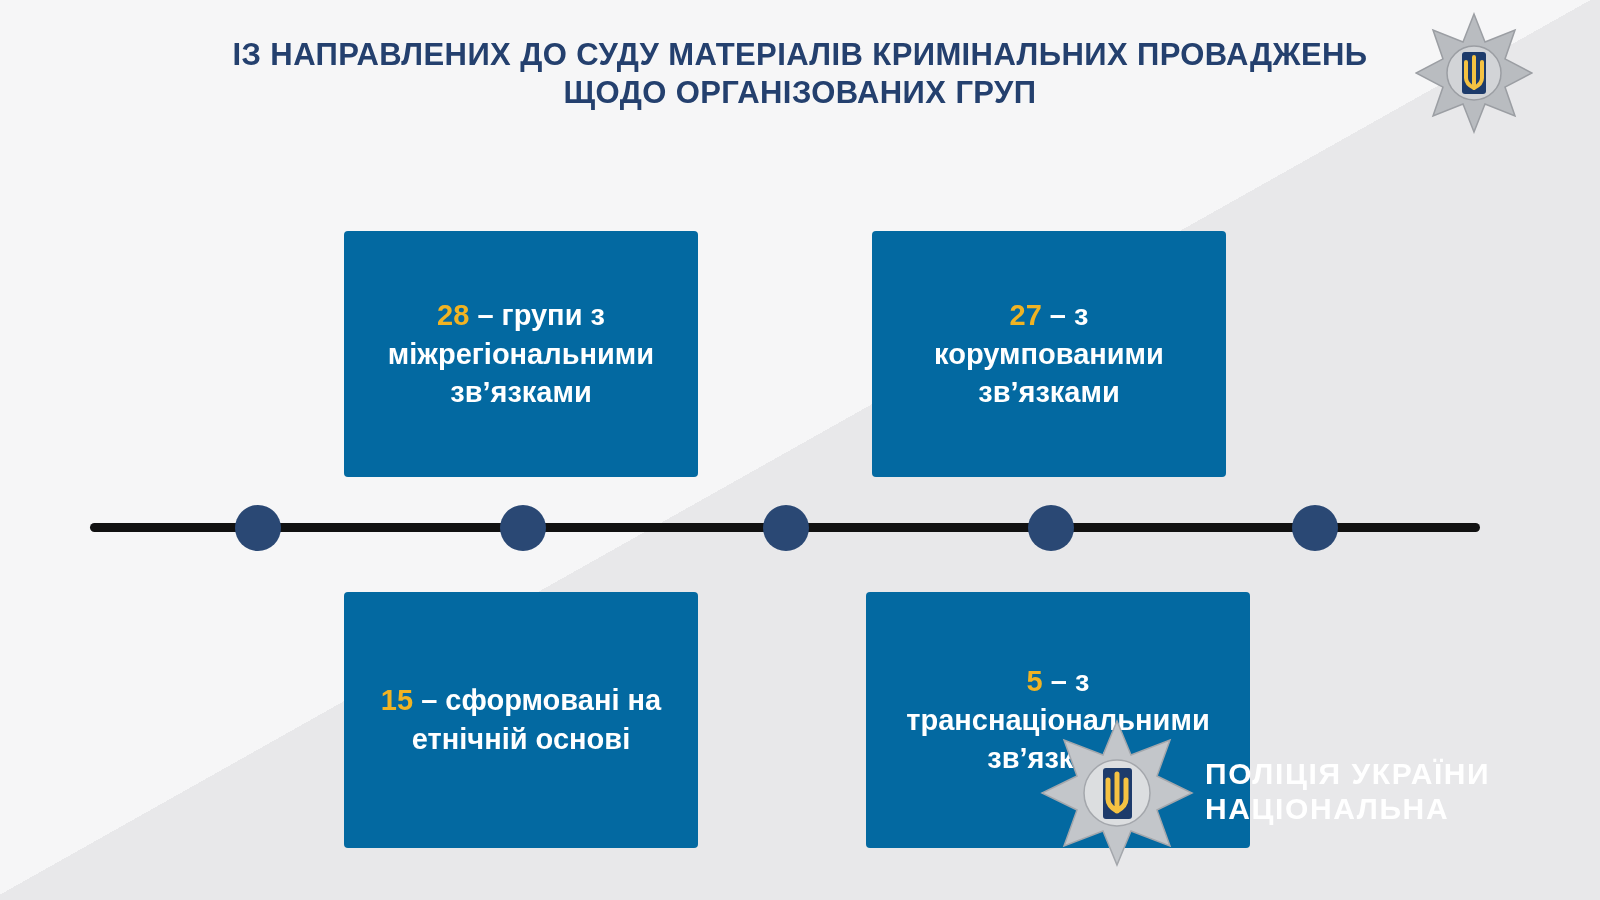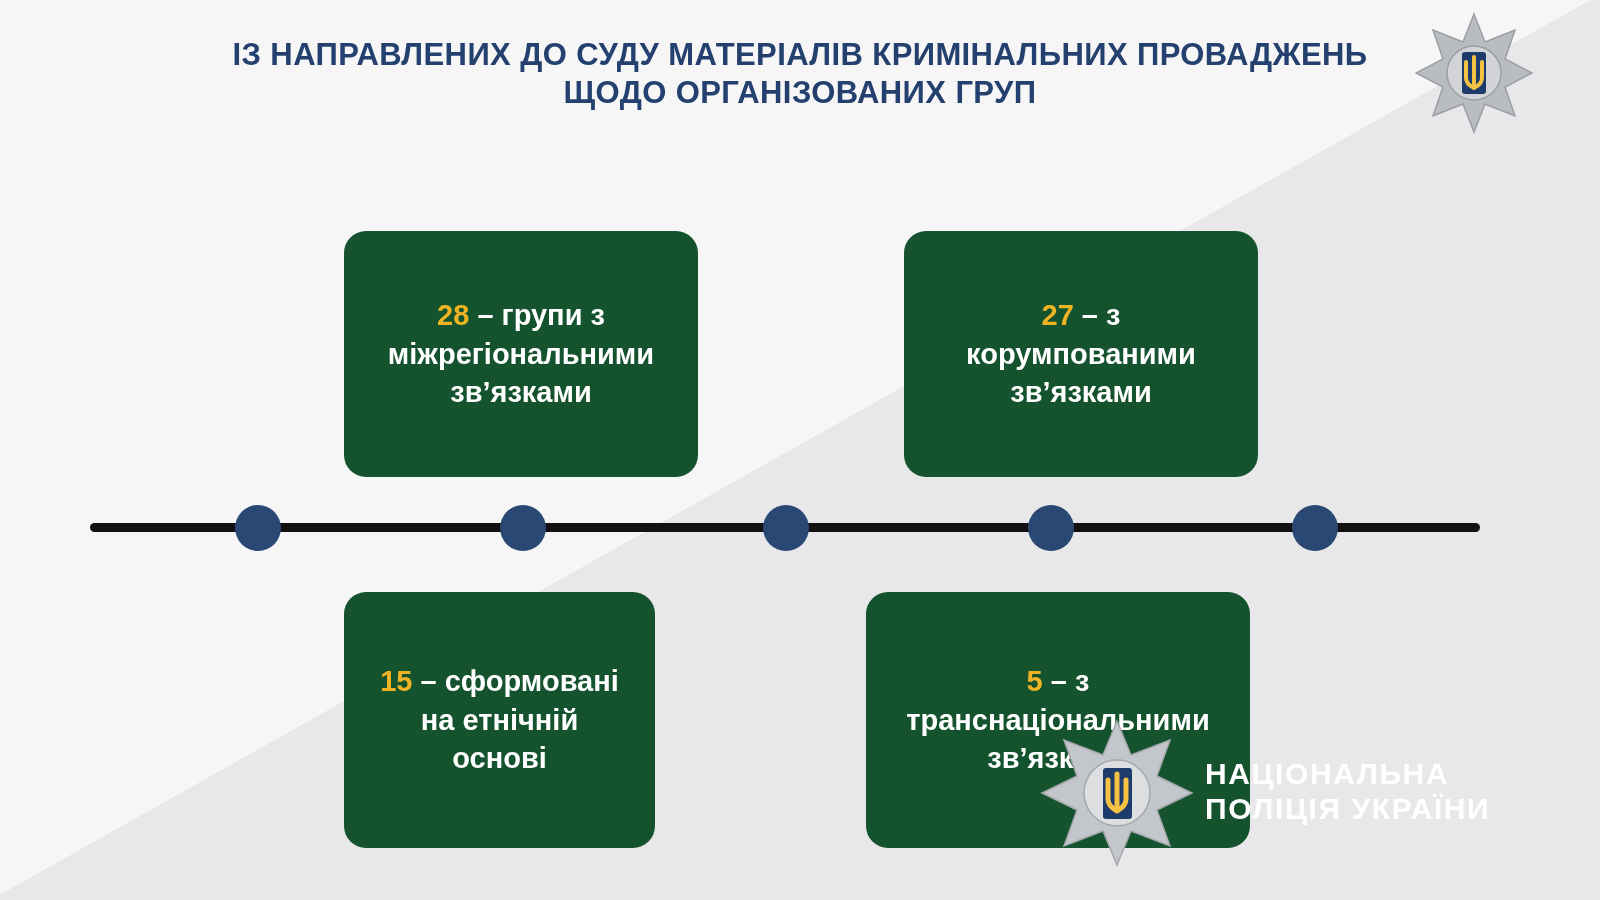--- a/index.html
+++ b/index.html
@@ -60,42 +60,42 @@
     top: 505px;
   }
   .node.n1 { left: 235px; }
   .node.n2 { left: 500px; }
   .node.n3 { left: 763px; }
   .node.n4 { left: 1028px; }
   .node.n5 { left: 1292px; }
 
   .card {
     position: absolute;
-    background: #14532d;
-    border-radius: 22px;
+    background: #0369a1;
+    border-radius: 4px;
     color: #ffffff;
     display: flex;
     align-items: center;
     justify-content: center;
     text-align: center;
     box-sizing: border-box;
     padding: 18px 26px;
   }
   .card .card-text {
     font-size: 29px;
     line-height: 1.33;
     font-weight: bold;
   }
   .card .num {
     color: #f0b323;
     font-weight: bold;
   }
   .card-1 { left: 344px; top: 231px; width: 354px; height: 246px; }
-  .card-2 { left: 904px; top: 231px; width: 354px; height: 246px; }
-  .card-3 { left: 344px; top: 592px; width: 311px; height: 256px; }
+  .card-2 { left: 872px; top: 231px; width: 354px; height: 246px; }
+  .card-3 { left: 344px; top: 592px; width: 354px; height: 256px; }
   .card-4 { left: 866px; top: 592px; width: 384px; height: 256px; }
 
   
   .emblem-top {
     position: absolute;
     left: 1415px;
     top: 12px;
     width: 118px;
     height: 122px;
   }
@@ -181,18 +181,18 @@
       <svg viewBox="0 0 155 150" width="155" height="150" aria-hidden="true">
         <g>
           <polygon points="77,3 91,37 130,22 117,58 152,75 117,92 130,128 91,113 77,147 63,113 24,128 37,92 2,75 37,58 24,22 63,37" fill="#c3c6ca" stroke="#a4a7ac" stroke-width="1.5"></polygon>
           <circle cx="77" cy="75" r="33" fill="#dcdee0" stroke="#a4a7ac" stroke-width="1.5"></circle>
           <rect x="63" y="50" width="29" height="51" rx="3" fill="#1d3b6b"></rect>
           <path d="M77 56 L77 93 M68 62 L68 81 Q68 88 77 93 M86 62 L86 81 Q86 88 77 93" stroke="#f5c242" stroke-width="5" fill="none" stroke-linecap="round"></path>
         </g>
       </svg>
     </div>
     <div class="logo-text">
+      <div>ПОЛІЦІЯ УКРАЇНИ</div>
       <div>НАЦІОНАЛЬНА</div>
-      <div>ПОЛІЦІЯ УКРАЇНИ</div>
     </div>
   </div>
 
 </div>
 
 </body></html>

